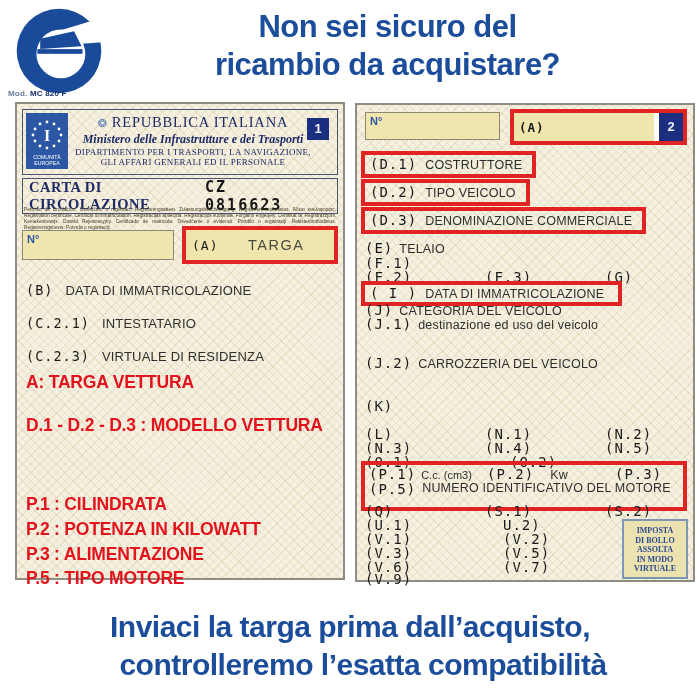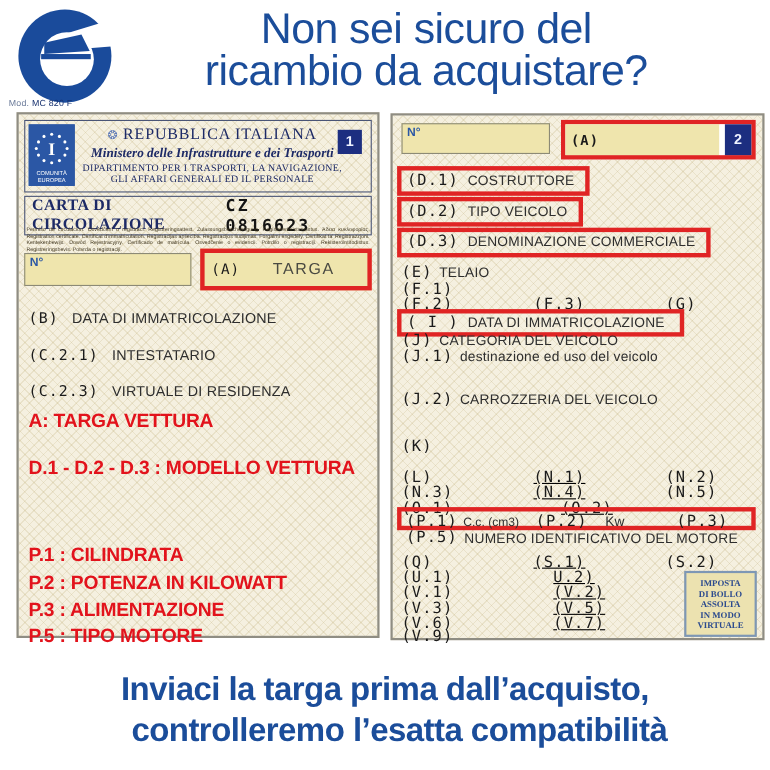--- a/index.html
+++ b/index.html
@@ -2,41 +2,41 @@
 <html><head>
 <meta charset="utf-8">
 <style>
   * { margin:0; padding:0; box-sizing:border-box; }
   html,body { width:700px; height:700px; background:#fff; font-family:"Liberation Sans",sans-serif; }
   .canvas { position:relative; width:700px; height:700px; overflow:hidden; background:#fff; }
 
   
   .logo { position:absolute; left:12px; top:4px; width:94px; height:94px; }
   .headline { position:absolute; left:125px; top:8px; width:525px; text-align:center;
-              color:#1b4d9a; font-weight:normal; font-size:39px; line-height:38px; letter-spacing:-0.5px; }
-  .mod { position:absolute; left:8px; top:89px; font-size:8px; font-weight:normal; letter-spacing:0.2px; }
+              color:#1b4d9a; font-weight:bold; font-size:31px; line-height:38px; letter-spacing:-0.5px; }
+  .mod { position:absolute; left:8px; top:89px; font-size:8px; font-weight:bold; letter-spacing:0.2px; }
   .mod .pre { color:#6a7a99; } .mod .code { color:#16306e; }
 
   
   .doc { position:absolute; border:2px solid #8f8d83; background-color:#f5f0e0;
          background-image:
            repeating-linear-gradient(45deg, rgba(186,168,110,0.20) 0 1px, transparent 1px 6px),
            repeating-linear-gradient(135deg, rgba(186,168,110,0.20) 0 1px, transparent 1px 6px); }
   .doc1 { left:15px; top:102px; width:330px; height:478px; }
   .doc2 { left:355px; top:103px; width:340px; height:479px; }
 
   .code { font-family:"DejaVu Sans Mono",monospace; font-size:14px; color:#1a1a1a; letter-spacing:1px; white-space:nowrap; }
   .flabel { font-size:12.5px; color:#2e2e2e; letter-spacing:0.2px; white-space:nowrap; }
   .yellow-field { background:#efe5ad; border:1px solid #8c8a76; }
   .redframe { border:4px solid #e02424; }
   .pagenum { width:22px; height:22px; background:#1c2e80; color:#eef2ff; font-weight:bold;
              text-align:center; line-height:22px; font-size:13px; }
   .row { position:absolute; left:8px; right:6px; height:15px; }
   .row .c1 { position:absolute; left:0; display:flex; gap:6px; align-items:baseline; }
-  .row .c2 { position:absolute; left:120px; display:flex; gap:6px; align-items:center;text-decoration:underline; }
+  .row .c2 { position:absolute; left:120px; display:flex; gap:6px; align-items:center; }
   .row .c3 { position:absolute; left:240px; }
   .row.oish .c2 { left:145px; }
   .row.vish .c2 { left:138px; }
 
   
   .d1-header { position:absolute; left:5px; top:5px; right:5px; height:66px;
                border:1px solid #4a5576; display:flex; }
   .eu-badge { width:42px; height:56px; background:#2b57a5; margin:3px; flex:none; }
   .hdr-center { flex:1; text-align:center; font-family:"Liberation Serif",serif; color:#1d2a66; padding:4px 24px 0 2px; }
   .republic { font-size:14.5px; font-weight:normal; letter-spacing:0.8px; white-space:nowrap; }
@@ -73,25 +73,25 @@
   .a-frame { flex:1; margin-left:10px; margin-top:-3px; height:36px; display:flex; align-items:stretch; background:#fff; }
   .a-frame .ay { flex:1; background:#efe5ad; display:flex; align-items:center; }
   .a-frame .ay .code { margin-left:5px; font-size:12.5px; font-weight:bold; }
   .a-frame .gap { width:5px; background:#fff; }
   .a-frame .pagenum { width:24px; height:auto; line-height:28px; }
 
   .dbox { position:absolute; left:4px; border:4px solid #e02424; padding:1px 10px 2px 5px;
           display:flex; gap:8px; align-items:baseline; width:max-content; }
   .ibox { position:absolute; left:4px; border:4px solid #e02424; padding:0 14px 1px 5px;
           display:flex; gap:8px; align-items:baseline; width:max-content; background:rgba(245,240,224,0.4); }
-  .pbox { position:absolute; left:4px; right:6px; top:356px; height:21px; border:4px solid #e02424; }
+  .pbox { position:absolute; left:4px; right:6px; top:356px; height:50px; border:4px solid #e02424; }
   .pbox .prow { position:absolute; left:4px; top:1px; right:0; height:15px; }
   .pbox .prow .pc2 { position:absolute; left:118px; display:flex; gap:16px; align-items:baseline; }
   .pbox .prow .pc3 { position:absolute; left:246px; }
-  .pbox .p5row { position:absolute; left:4px; top:16px; right:0; display:flex; gap:6px; align-items:flex-end; }
+  .pbox .p5row { position:absolute; left:4px; top:16px; right:0; display:flex; gap:6px; align-items:flex-start; }
   .smalllab { font-size:11px; color:#2e2e2e; white-space:nowrap; }
 
   .stamp { position:absolute; right:5px; top:414px; width:66px; height:60px; background:#ece2b0;
            border:2px solid #7e97b5; text-align:center; font-family:"Liberation Serif",serif;
            font-weight:bold; color:#2b4a8e; font-size:8px; line-height:9.5px; padding-top:5px;margin-left:32px; }
 
   
   .bottomline { position:absolute; left:0; right:0; text-align:center; color:#1b4d9a;
                 font-weight:bold; font-size:30px; letter-spacing:-0.5px; white-space:nowrap; }
   .bl1 { top:610px; } .bl2 { top:648px;margin-left:26px; }

